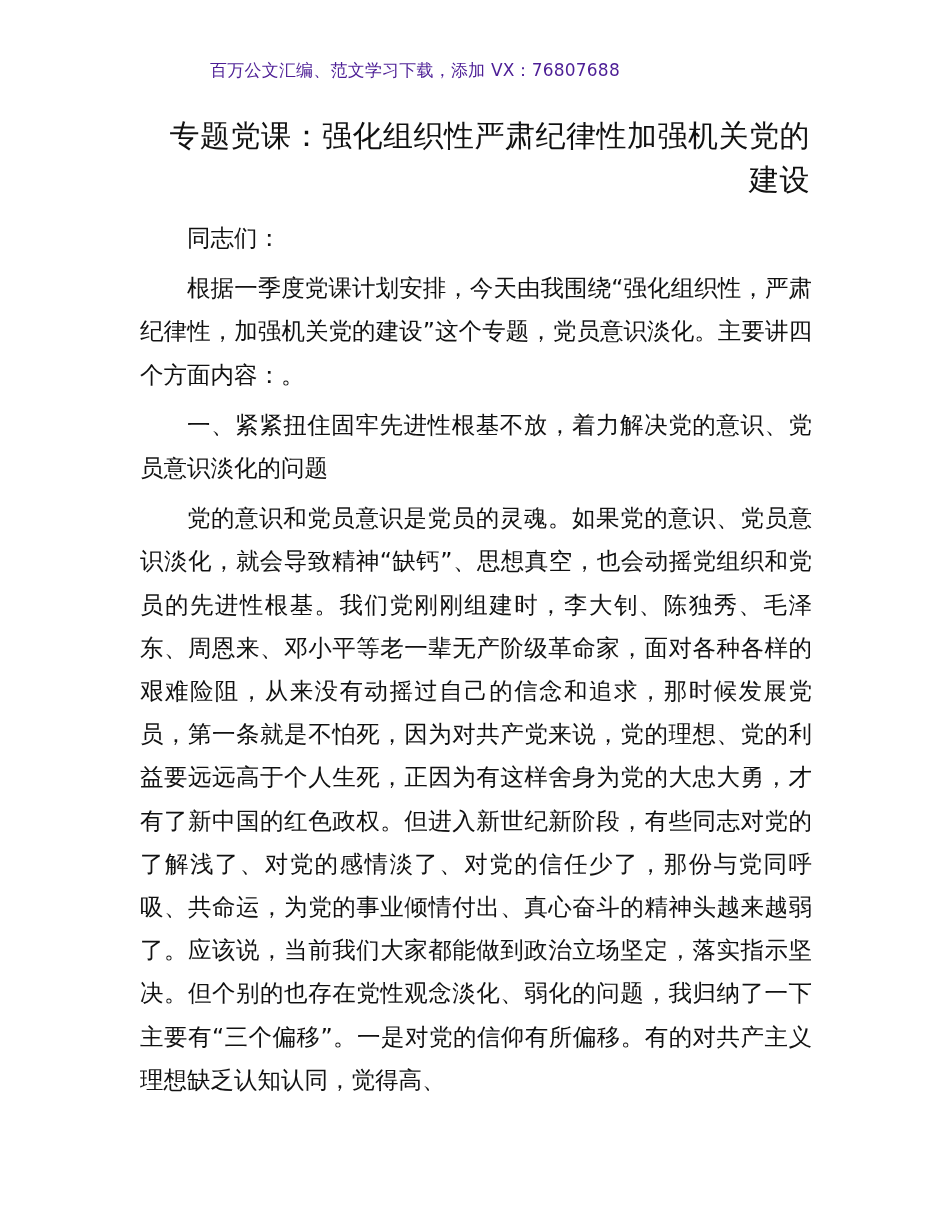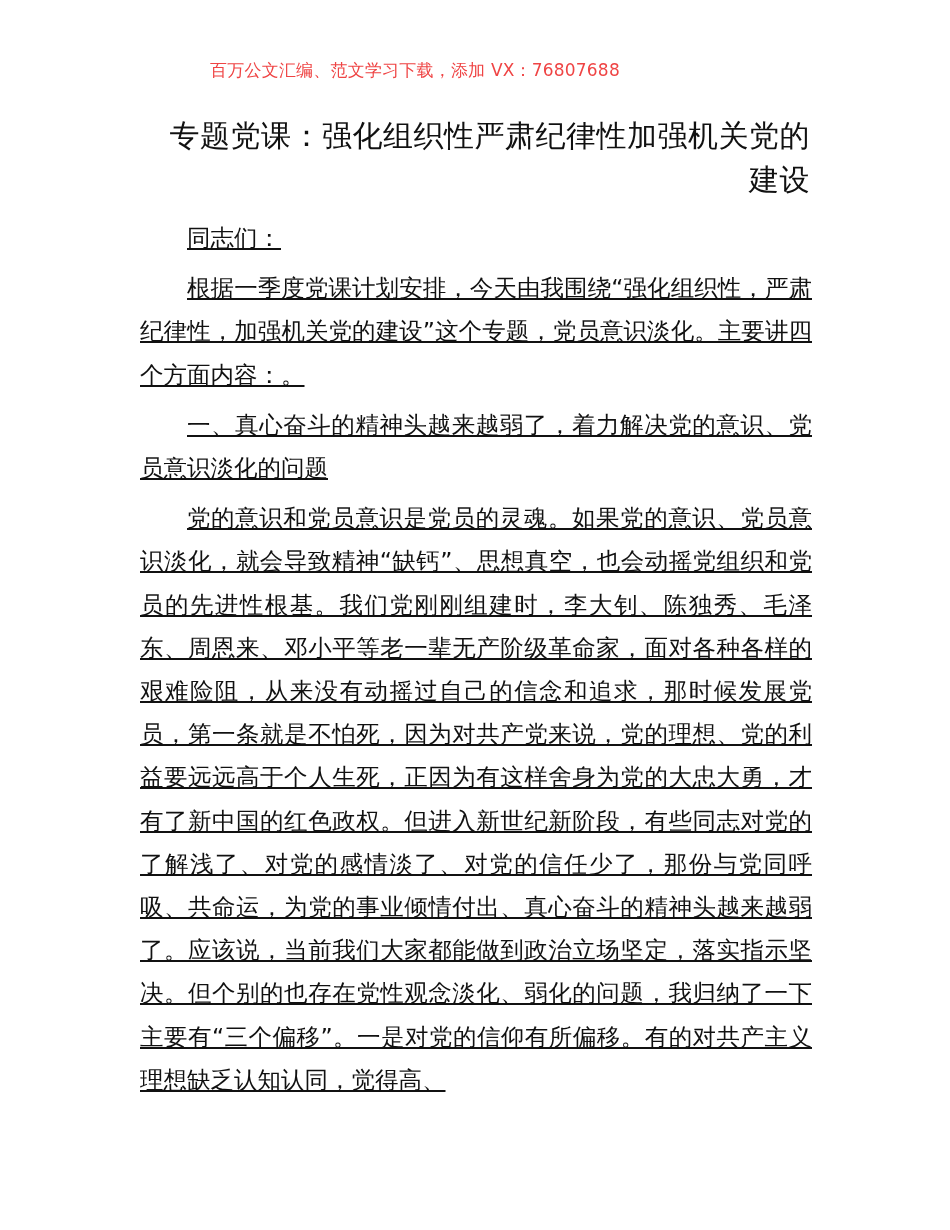--- a/index.html
+++ b/index.html
@@ -24,21 +24,21 @@
       background: #ffffff;
     }
     .watermark {
       position: absolute;
       top: 57px;
       left: 0;
       width: 830px;
       text-align: center;
       font-size: 17px;
       line-height: 26px;
-      color: #ef4444;
+      color: #4c1d95;
       letter-spacing: 0.2px;
     }
     .title {
       position: absolute;
       top: 114px;
       left: 140px;
       width: 670px;
       text-align: right;
       font-size: 30px;
       line-height: 44px;
@@ -51,30 +51,29 @@
       left: 140px;
       width: 672px;
       font-size: 23.5px;
       line-height: 43.2px;
       color: #111111;
       text-align: justify;
     }
     .body-text p {
       margin: 0 0 7px 0;
       text-indent: 2em;
-      text-decoration: underline;
     }
   </style>
 </head>
 <body>
 
 <div class="page">
   <div class="watermark">百万公文汇编、范文学习下载，添加 VX：76807688</div>
 
   <div class="title">专题党课：强化组织性严肃纪律性加强机关党的建设</div>
 
   <div class="body-text">
     <p>同志们：</p>
     <p>根据一季度党课计划安排，今天由我围绕“强化组织性，严肃纪律性，加强机关党的建设”这个专题，党员意识淡化。主要讲四个方面内容：。</p>
-    <p>一、真心奋斗的精神头越来越弱了，着力解决党的意识、党员意识淡化的问题</p>
+    <p>一、紧紧扭住固牢先进性根基不放，着力解决党的意识、党员意识淡化的问题</p>
     <p>党的意识和党员意识是党员的灵魂。如果党的意识、党员意识淡化，就会导致精神“缺钙”、思想真空，也会动摇党组织和党员的先进性根基。我们党刚刚组建时，李大钊、陈独秀、毛泽东、周恩来、邓小平等老一辈无产阶级革命家，面对各种各样的艰难险阻，从来没有动摇过自己的信念和追求，那时候发展党员，第一条就是不怕死，因为对共产党来说，党的理想、党的利益要远远高于个人生死，正因为有这样舍身为党的大忠大勇，才有了新中国的红色政权。但进入新世纪新阶段，有些同志对党的了解浅了、对党的感情淡了、对党的信任少了，那份与党同呼吸、共命运，为党的事业倾情付出、真心奋斗的精神头越来越弱了。应该说，当前我们大家都能做到政治立场坚定，落实指示坚决。但个别的也存在党性观念淡化、弱化的问题，我归纳了一下主要有“三个偏移”。一是对党的信仰有所偏移。有的对共产主义理想缺乏认知认同，觉得高、</p>
   </div>
 </div>
 
 </body></html>

